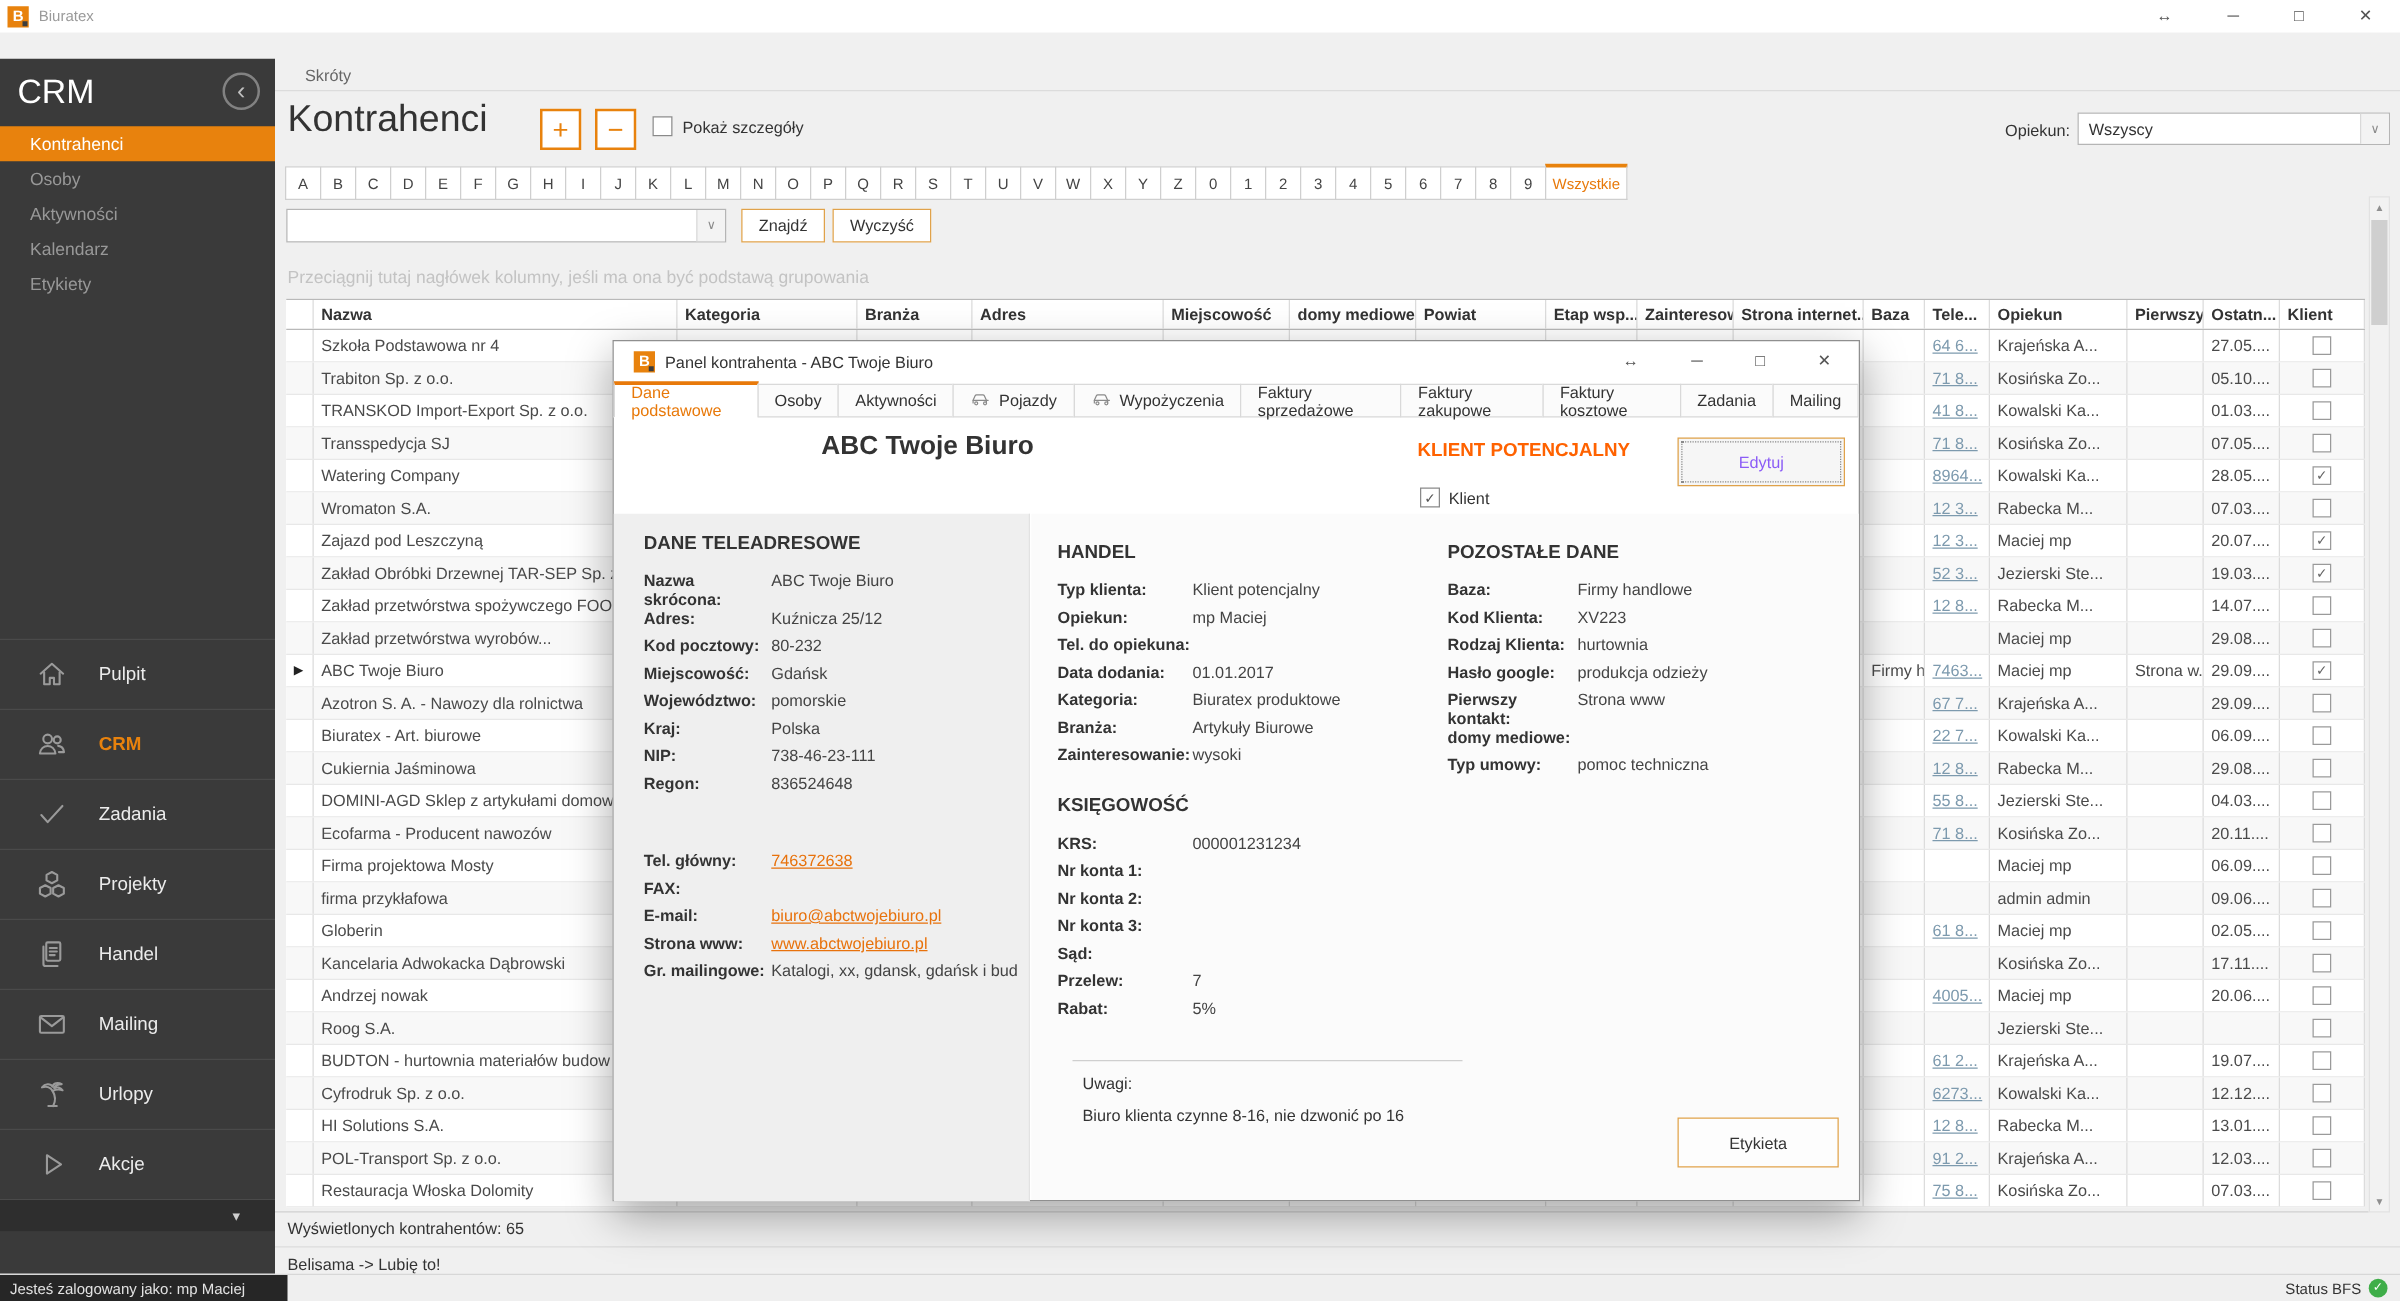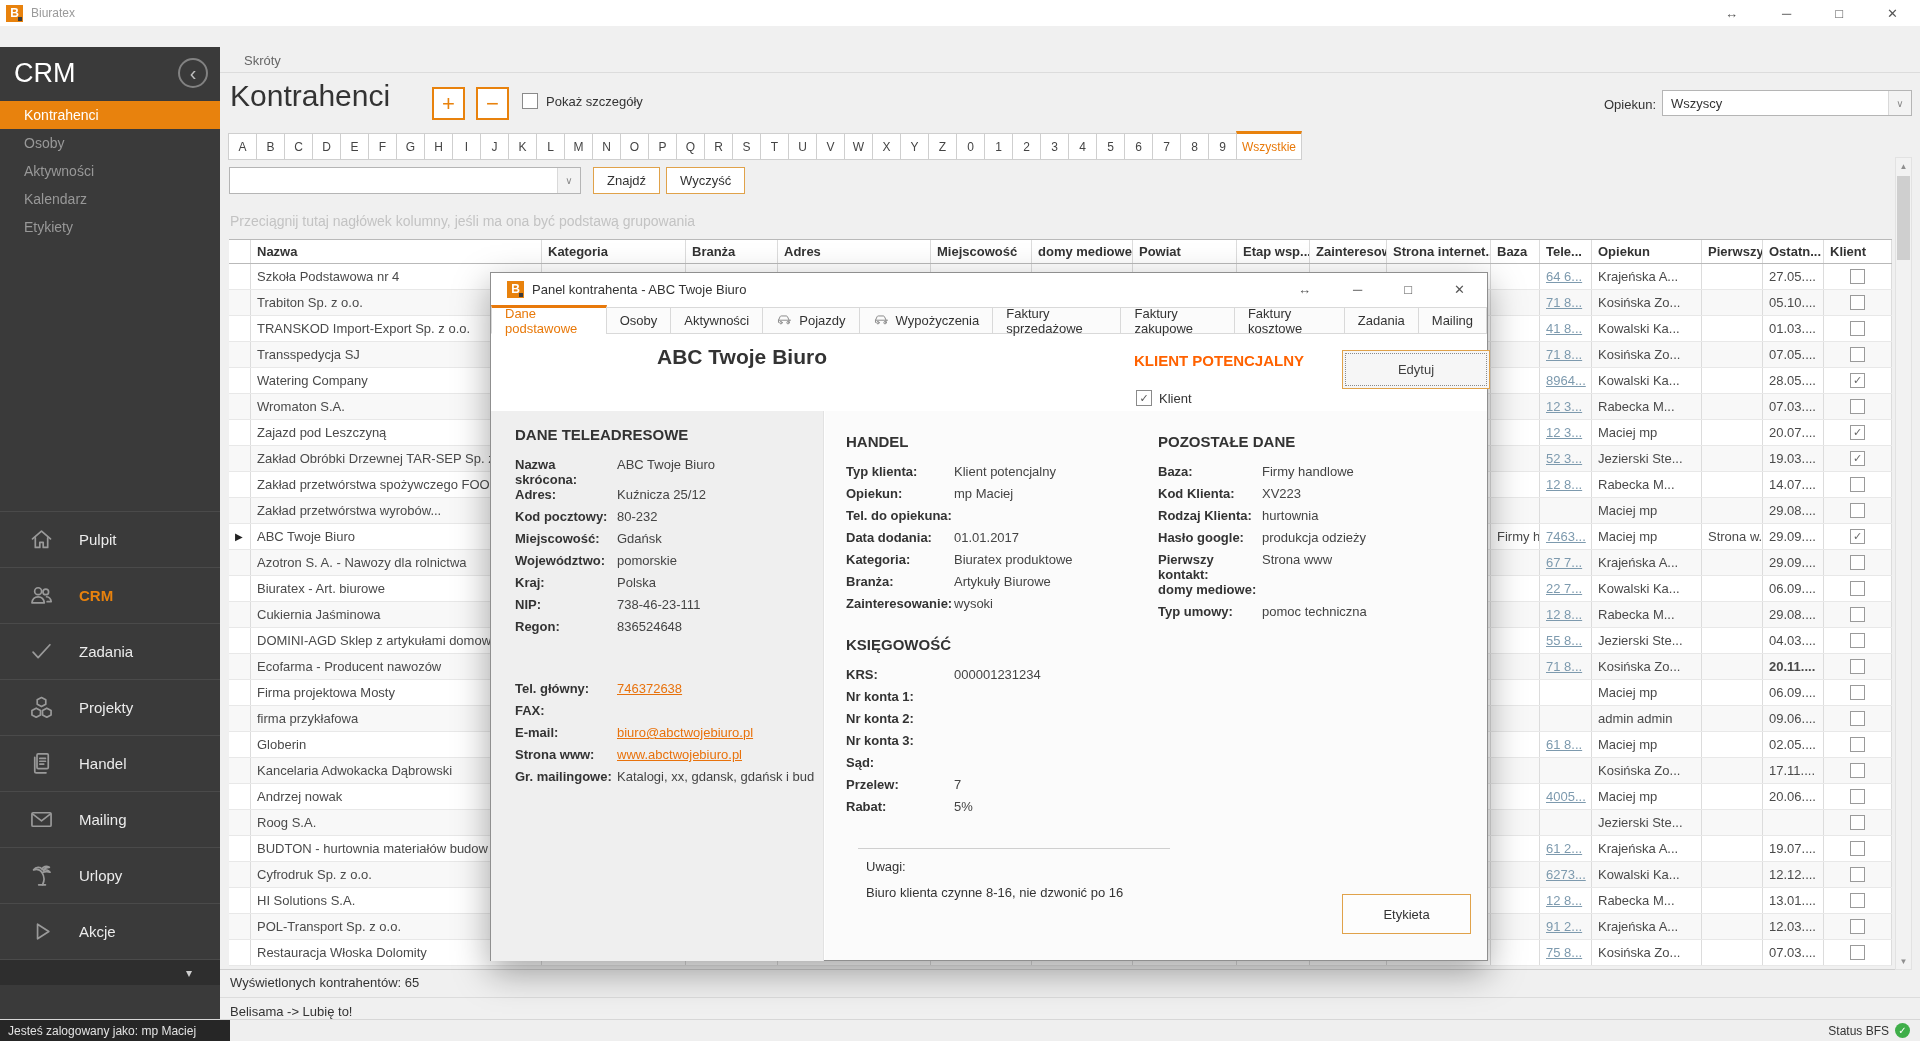--- a/index.html
+++ b/index.html
@@ -91,21 +91,21 @@
   .m-title .t{font-size:13px;color:#333;margin-left:8px}
   .m-ctrls{margin-left:auto;display:flex;gap:42px;padding-right:22px;color:#555;font-size:13px}
   .m-tabs{position:absolute;left:0;top:32px;height:29px;display:flex;align-items:flex-end;width:100%}
   .mtab{height:27px;padding:0 13px;display:flex;align-items:center;gap:6px;font-size:13px;color:#333;background:#fbfbfb;border:1px solid #d9d9d9;margin-left:-1px}
   .mtab.active{height:29px;background:#fff;border-top:3px solid #e8790a;border-bottom:1px solid #fff;color:#e8790a;margin-left:0}
   .mtab svg{width:17px;height:17px;stroke:#8a8a8a;fill:none;stroke-width:1.4;stroke-linecap:round;stroke-linejoin:round}
   .m-gray{position:absolute;left:0;top:138px;width:333px;height:550px;background:#efefef;border-right:1px solid #e2e2e2}
   .m-rest{position:absolute;left:334px;top:138px;right:0;bottom:0;background:#fbfbfb}
   .m-company{position:absolute;left:118px;top:72px;width:266px;text-align:center;font-size:21px;font-weight:bold;color:#333}
   .m-status{position:absolute;left:643px;top:79px;font-size:15px;font-weight:bold;color:#ff6200}
-  .m-edit{position:absolute;left:851px;top:77px;width:148px;height:39px;background:#f6f6f6;border:1px solid #e0a24a;outline:1px dotted #8a8a8a;outline-offset:-4px;font-size:13px;color:#404040;display:flex;align-items:center;justify-content:center}
+  .m-edit{position:absolute;left:851px;top:77px;width:134px;height:39px;background:#f6f6f6;border:1px solid #e0a24a;outline:1px dotted #8a8a8a;outline-offset:-4px;font-size:13px;color:#8b5cf6;display:flex;align-items:center;justify-content:center}
   .m-klient{position:absolute;left:645px;top:117px;display:flex;align-items:center;gap:7px;font-size:13px;color:#333}
   .sec{position:absolute}
   .sec-h{font-size:15px;font-weight:bold;color:#333;margin-bottom:14px}
   .frow{display:flex;min-height:22px;font-size:13px;align-items:flex-start}
   .flabel{font-weight:bold;color:#333}
   .fvalue{color:#444;flex:1;line-height:15px}
   .fvalue.link{color:#e8720c;text-decoration:underline;flex:0 0 auto}
   #sec-tele{left:24px;top:153px;width:300px}
   #sec-kontakt{left:24px;top:408px;width:300px}
   #sec-handel{left:355px;top:160px;width:305px}
@@ -788,21 +788,21 @@
             <div class="cell zainteresowanie" style="width: 77px;"></div>
             <div class="cell strona" style="width: 104px;"></div>
             <div class="cell baza" style="width: 49px;"></div>
             <div class="cell tel" style="width: 52px;">
               <span class="tlink">71 8...</span>
             </div>
             <div class="cell opiekun" style="width: 110px;">
               <span>Kosińska Zo...</span>
             </div>
             <div class="cell pierwszy" style="width: 61px;"></div>
-            <div class="cell ostatni" style="width: 61px; font-weight: bold;">
+            <div class="cell ostatni" style="width: 61px;">
               <span>20.11....</span>
             </div>
             <div class="cell klient" style="width: 68px;">
               <span class="kbox"></span>
             </div>
           </div>
           <div class="gr">
             <div class="cell marker" style="width: 22px;"></div>
             <div class="cell name" style="width: 291px;">
               <span>Firma projektowa Mosty</span>

